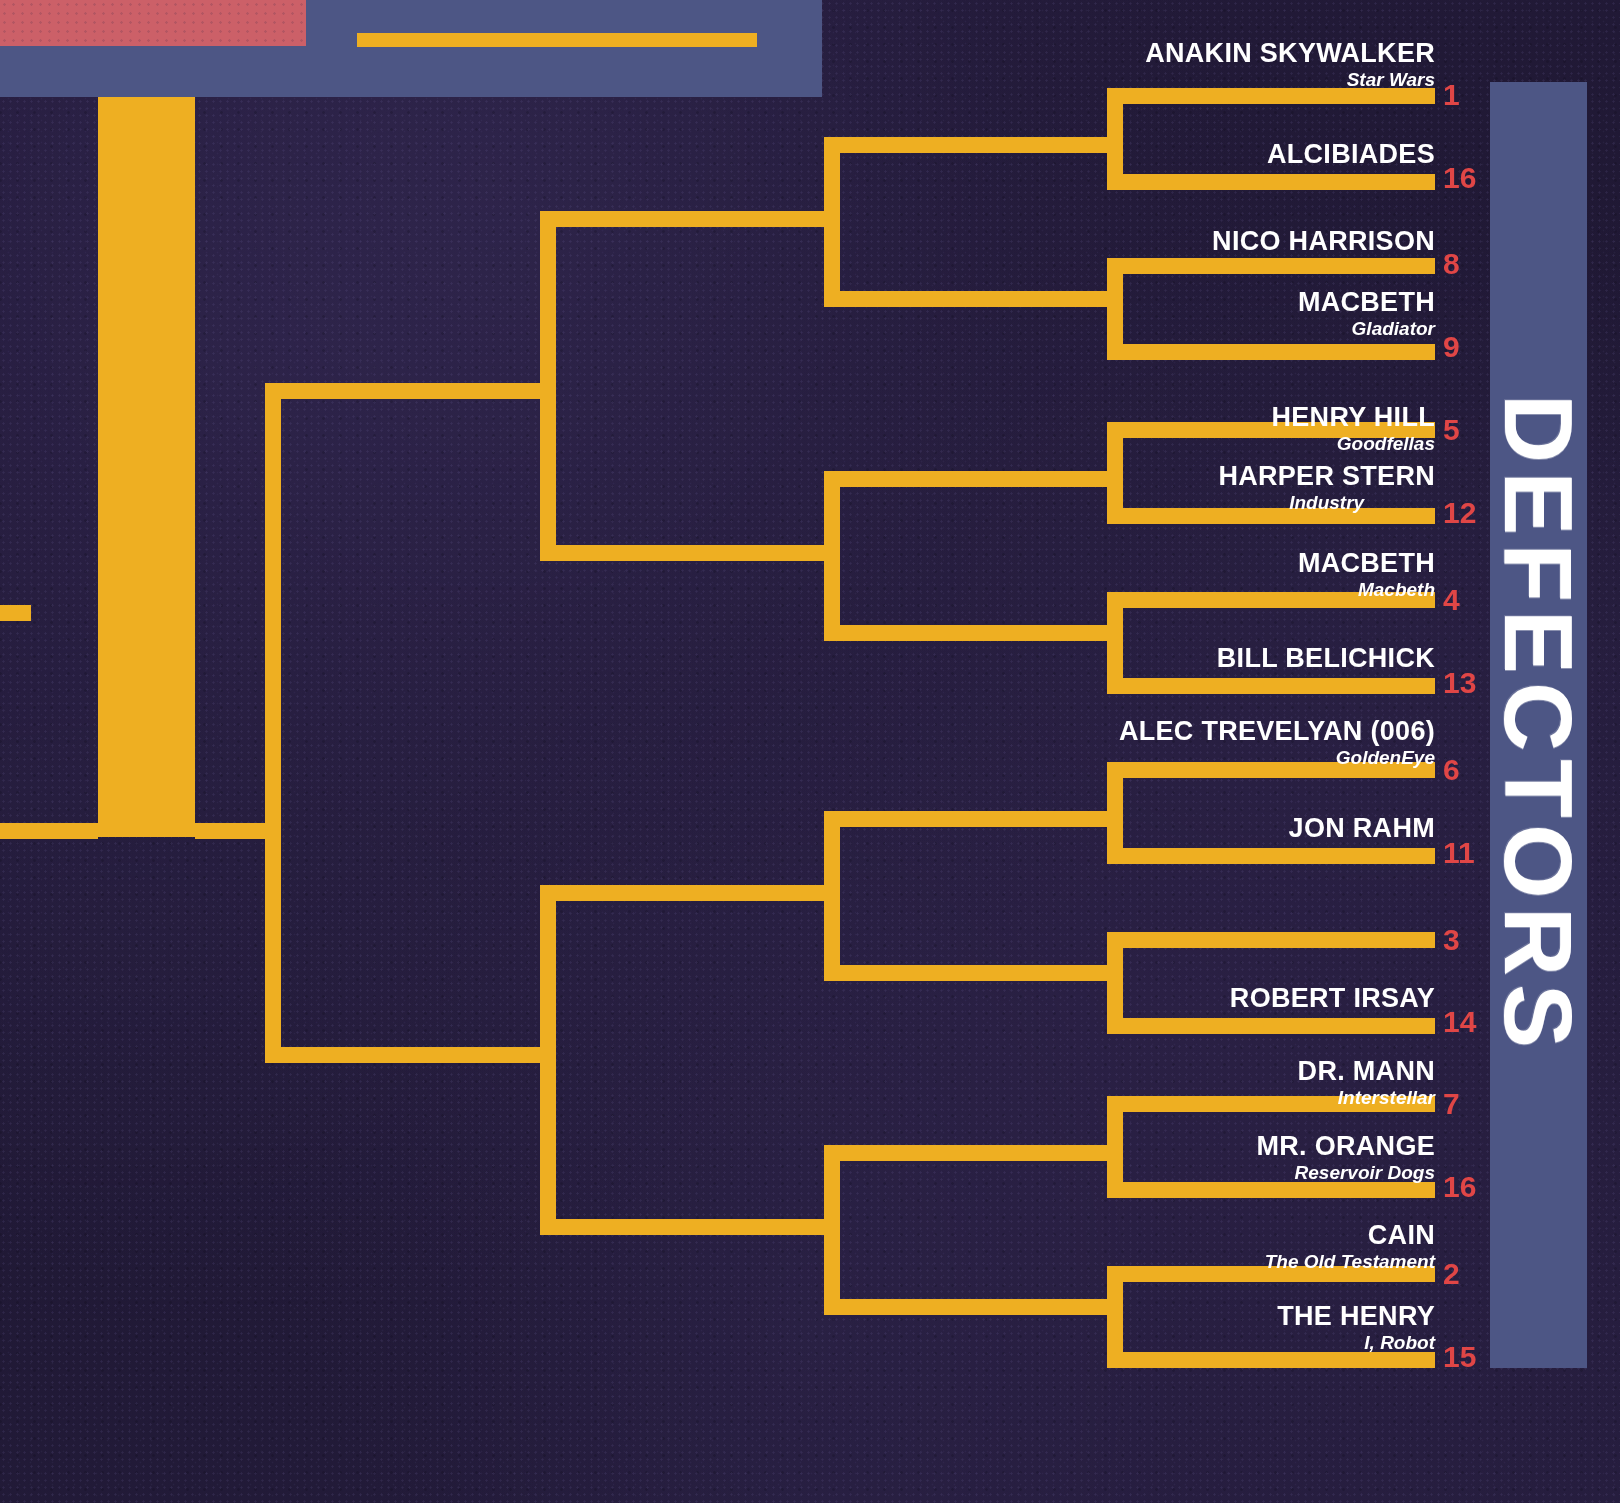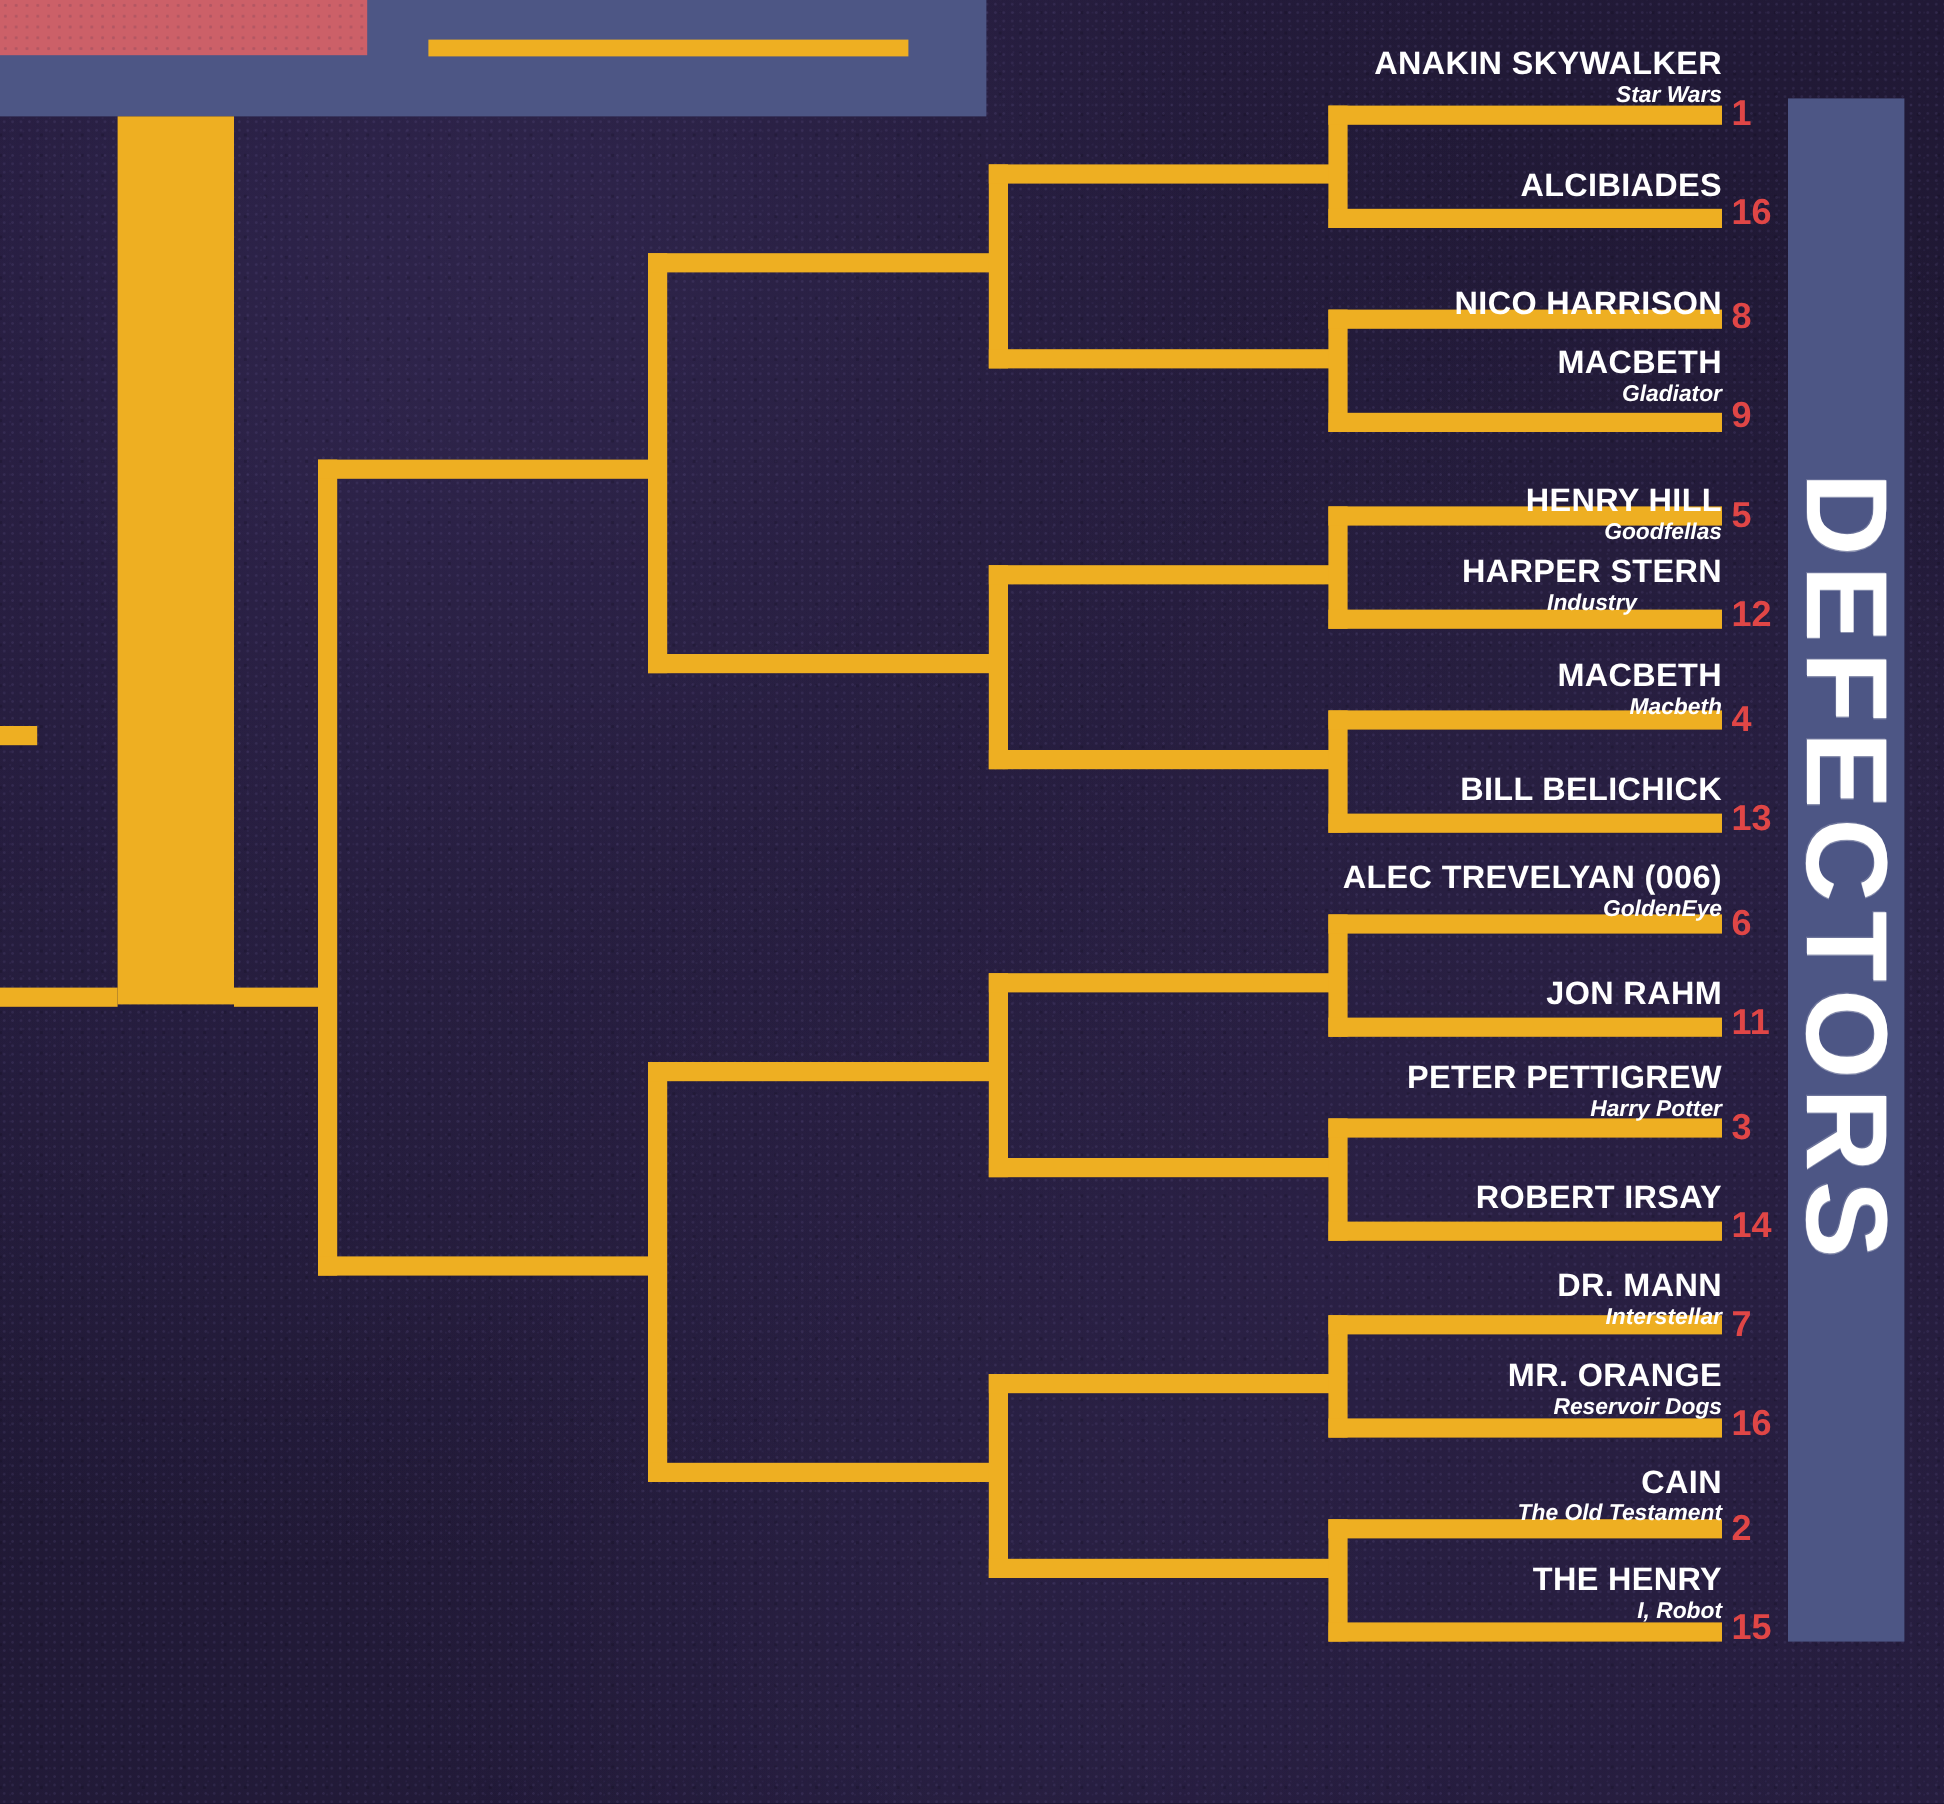--- a/index.html
+++ b/index.html
@@ -187,21 +187,21 @@
     <span class="sub">Star Wars</span>
   </div>
   <div class="seed" style="left:1443px;top:80px;">1</div>
 
   <div class="slot" style="right:185px;top:141px;">
     <span class="nm">ALCIBIADES</span>
     <span class="sub"></span>
   </div>
   <div class="seed" style="left:1443px;top:163px;">16</div>
 
-  <div class="slot" style="right:185px;top:240px;text-align:right;">
+  <div class="slot" style="right:185px;top:228px;text-align:right;">
     <span class="nm">NICO HARRISON</span>
     <span class="sub"></span>
   </div>
   <div class="seed" style="left:1443px;top:249px;">8</div>
 
   <div class="slot" style="right:185px;top:289px;">
     <span class="nm">MACBETH</span>
     <span class="sub">Gladiator</span>
   </div>
   <div class="seed" style="left:1443px;top:332px;">9</div>
@@ -235,24 +235,20 @@
     <span class="sub">GoldenEye</span>
   </div>
   <div class="seed" style="left:1443px;top:755px;">6</div>
 
   <div class="slot" style="right:185px;top:815px;">
     <span class="nm">JON RAHM</span>
     <span class="sub"></span>
   </div>
   <div class="seed" style="left:1443px;top:838px;">11</div>
 
-  <div class="slot" style="right:185px;top:885px;">
-    <span class="nm">PETER PETTIGREW</span>
-    <span class="sub">Harry Potter</span>
-  </div>
   <div class="seed" style="left:1443px;top:925px;">3</div>
 
   <div class="slot" style="right:185px;top:985px;">
     <span class="nm">ROBERT IRSAY</span>
     <span class="sub"></span>
   </div>
   <div class="seed" style="left:1443px;top:1007px;">14</div>
 
   <div class="slot" style="right:185px;top:1058px;">
     <span class="nm">DR. MANN</span>

